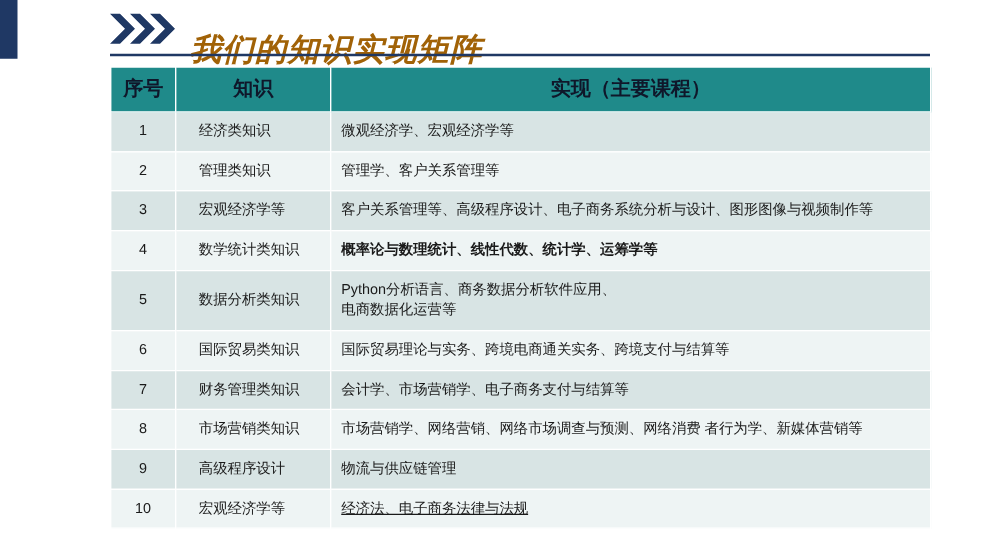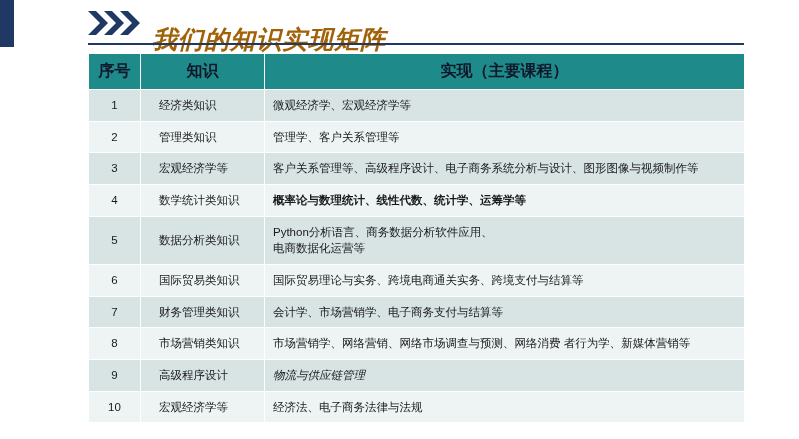--- a/index.html
+++ b/index.html
@@ -180,24 +180,24 @@
             <td class="impl" style="white-space: pre-line;">会计学、市场营销学、电子商务支付与结算等</td>
           </tr>
           <tr class="even">
             <td class="idx">8</td>
             <td class="know">市场营销类知识</td>
             <td class="impl" style="white-space: pre-line;">市场营销学、网络营销、网络市场调查与预测、网络消费 者行为学、新媒体营销等</td>
           </tr>
           <tr class="odd">
             <td class="idx">9</td>
             <td class="know">高级程序设计</td>
-            <td class="impl" style="white-space: pre-line; font-style: italic;">物流与供应链管理</td>
+            <td class="impl" style="white-space: pre-line;">物流与供应链管理</td>
           </tr>
           <tr class="even">
             <td class="idx">10</td>
             <td class="know">宏观经济学等</td>
-            <td class="impl" style="white-space: pre-line;">经济法、电子商务法律与法规</td>
+            <td class="impl" style="white-space: pre-line; text-decoration: underline;">经济法、电子商务法律与法规</td>
           </tr>
         </tbody>
     </table>
   </div>
 
 </div>
 
 </body></html>

